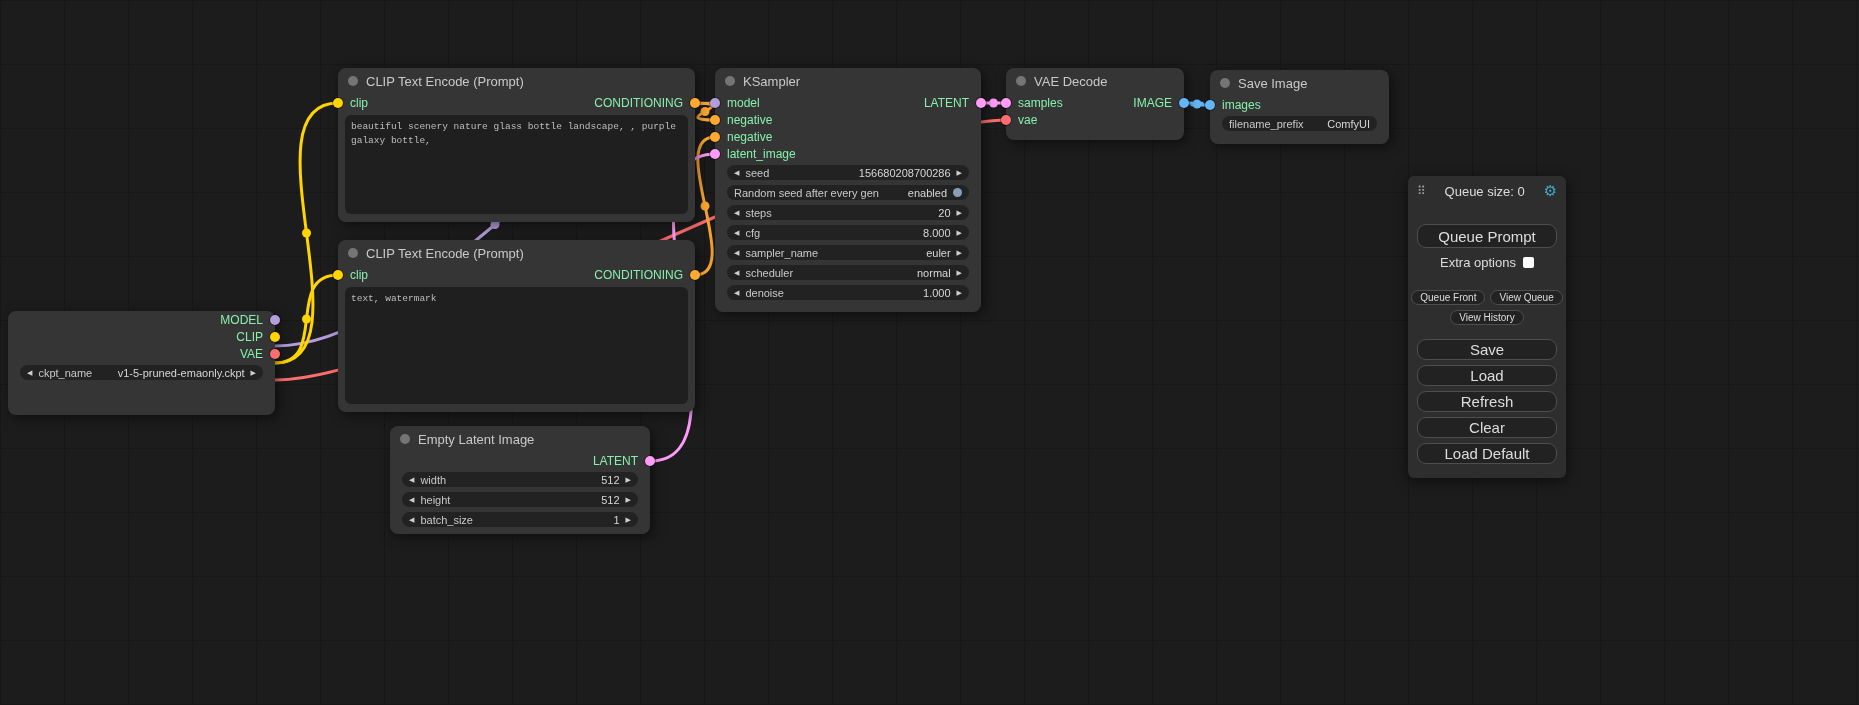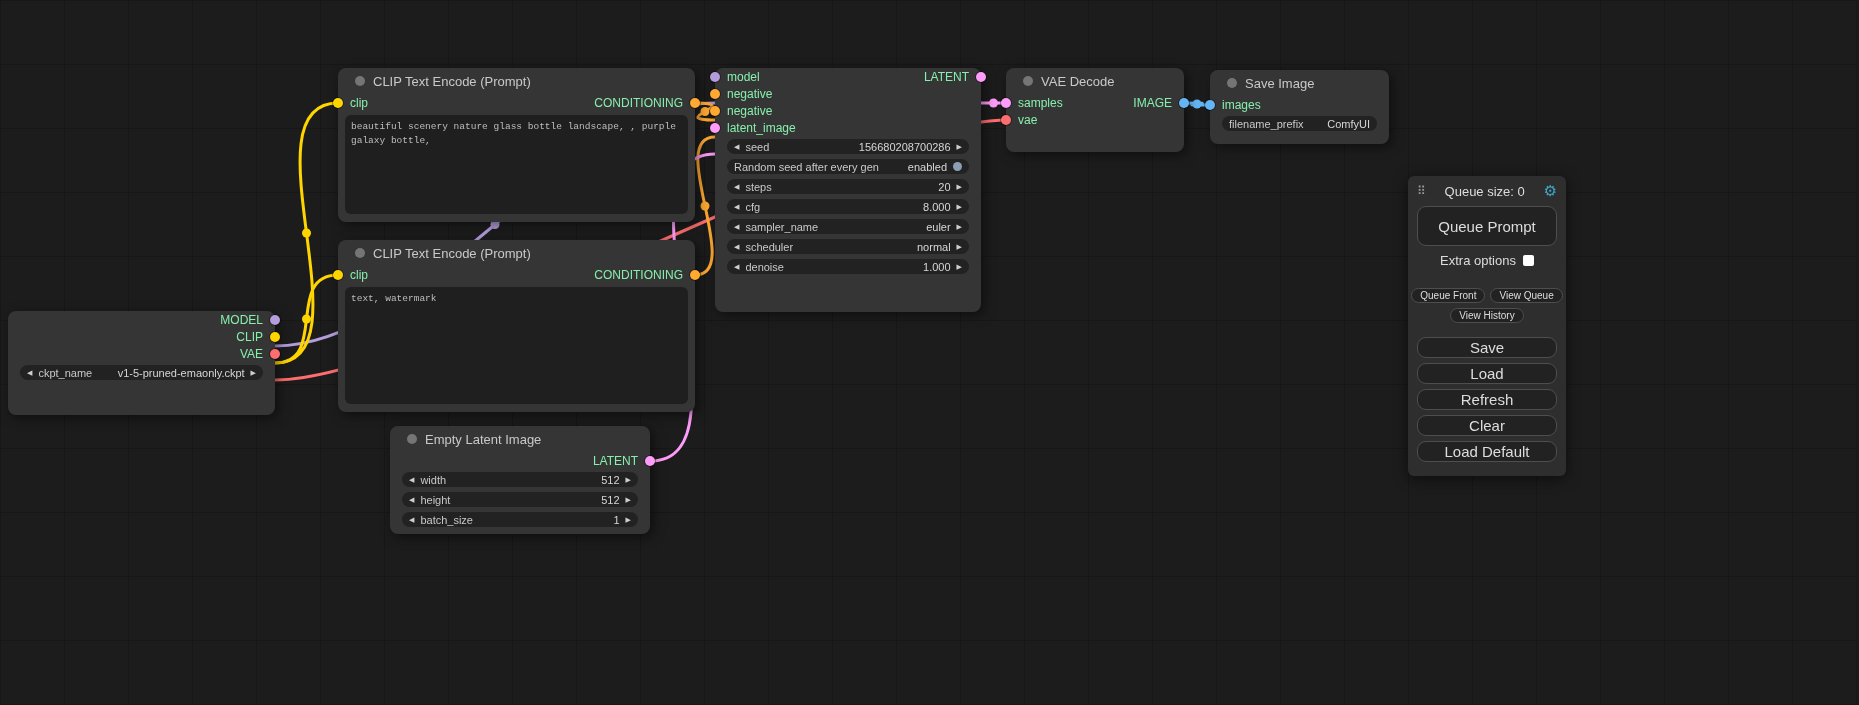--- a/index.html
+++ b/index.html
@@ -7,21 +7,21 @@
   body { font-family:"Liberation Sans",sans-serif; background:#1c1c1c; position:relative; }
   #canvas { position:absolute; inset:0;
     background-color:#1c1c1c;
     background-image: linear-gradient(#171717 1px, transparent 1px),
                       linear-gradient(90deg,#171717 1px, transparent 1px);
     background-size:64px 64px; }
   #wires { position:absolute; inset:0; z-index:1; }
 
   .node { position:absolute; z-index:2; background:#353535; border-radius:8px;
           box-shadow:3px 3px 12px rgba(0,0,0,.5); color:#c9c9c9; }
-  .node-title { display:flex; align-items:center; gap:8px; height:26px; padding:0 17px;
+  .node-title { display:flex; align-items:center; gap:8px; height:26px; padding:0 10px;
                 font-size:13px; color:#c9c9c9; }
   .tdot { width:10px; height:10px; border-radius:50%; background:#757575; flex:none; }
 
   .slot-row { position:relative; display:flex; align-items:center; height:17px;
               padding:0 12px; font-size:12px; color:#86efac; }
   .slot-right { margin-left:auto; }
   .dot { position:absolute; width:10px; height:10px; border-radius:50%;
          top:50%; transform:translateY(-50%); box-shadow:0 0 0 1px rgba(0,0,0,.35); }
   .dot.in { left:-5px; } .dot.out { right:-5px; }
 
@@ -38,21 +38,21 @@
 
   #queue-panel { position:absolute; left:1408px; top:176px; width:158px; z-index:3;
                  background:#2e2e2e; border-radius:6px; box-shadow:0 3px 14px rgba(0,0,0,.55);
                  padding-bottom:9px; }
   .qp-header { display:flex; align-items:center; justify-content:space-between;
                padding:6px 9px 4px; color:#ddd; font-size:13px; }
   .qp-handle { color:#999; font-size:12px; cursor:grab; }
   .qp-gear { color:#3da8c8; font-size:15px; cursor:pointer; }
   .qp-btn { display:block; background:#222; border:1px solid #4e4e4e; color:#ddd;
             border-radius:9px; font-family:inherit; cursor:pointer; }
-  .qp-big { width:calc(100% - 18px); margin:2px auto 7px; height:40px; font-size:15px; }
+  .qp-big { width:calc(100% - 18px); margin:20px auto 7px; height:24px; font-size:15px; }
   .qp-extra { display:flex; justify-content:center; align-items:center; gap:7px;
               color:#ddd; font-size:13px; margin:2px 0 20px; }
   .qp-check { width:11px; height:11px; background:#fff; border-radius:2px; cursor:pointer; }
   .qp-row { display:flex; justify-content:center; gap:5px; margin-bottom:5px; }
   .qp-small { font-size:10px; height:15px; padding:0 8px; border-radius:8px; }
   .qp-spacer { height:9px; }
   .qp-med { width:calc(100% - 18px); margin:0 auto 5px; height:21px; font-size:15px; }
 </style>
 </head>
 <body>
@@ -156,20 +156,24 @@
       <div class="widget">
         <span class="warr">◀</span>
         <span>batch_size</span>
         <span class="wvalue">1</span>
         <span class="warr">▶</span>
       </div>
     </div>
   </div>
 
   <div class="node" style="left:715px;top:68px;width:266px;height:244px;">
+    <div class="node-title">
+      <span class="tdot"></span>
+      <span>KSampler</span>
+    </div>
     <div class="slot-row">
       <span class="dot in" style="background: rgb(179, 157, 219);"></span>
       <span>model</span>
       <span class="slot-right">LATENT</span>
       <span class="dot out" style="background: rgb(255, 156, 249);"></span>
     </div>
     <div class="slot-row">
       <span class="dot in" style="background: rgb(255, 169, 49);"></span>
       <span>negative</span>
     </div>
@@ -219,21 +223,21 @@
       </div>
       <div class="widget">
         <span class="warr">◀</span>
         <span>denoise</span>
         <span class="wvalue">1.000</span>
         <span class="warr">▶</span>
       </div>
     </div>
   </div>
 
-  <div class="node" style="left:1006px;top:68px;width:178px;height:84px;">
+  <div class="node" style="left:1006px;top:68px;width:178px;height:72px;">
     <div class="node-title">
       <span class="tdot"></span>
       <span>VAE Decode</span>
     </div>
     <div class="slot-row">
       <span class="dot in" style="background: rgb(255, 156, 249);"></span>
       <span>samples</span>
       <span class="slot-right">IMAGE</span>
       <span class="dot out" style="background: rgb(100, 181, 246);"></span>
     </div>

